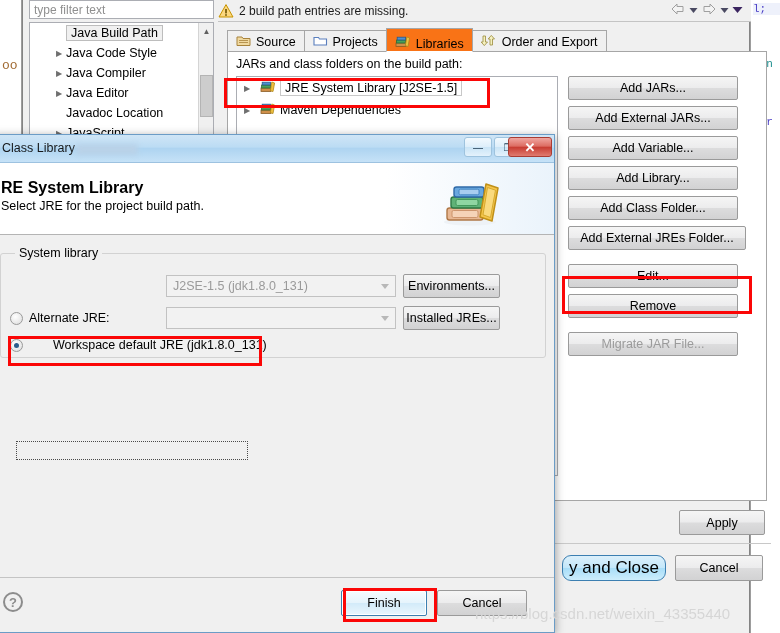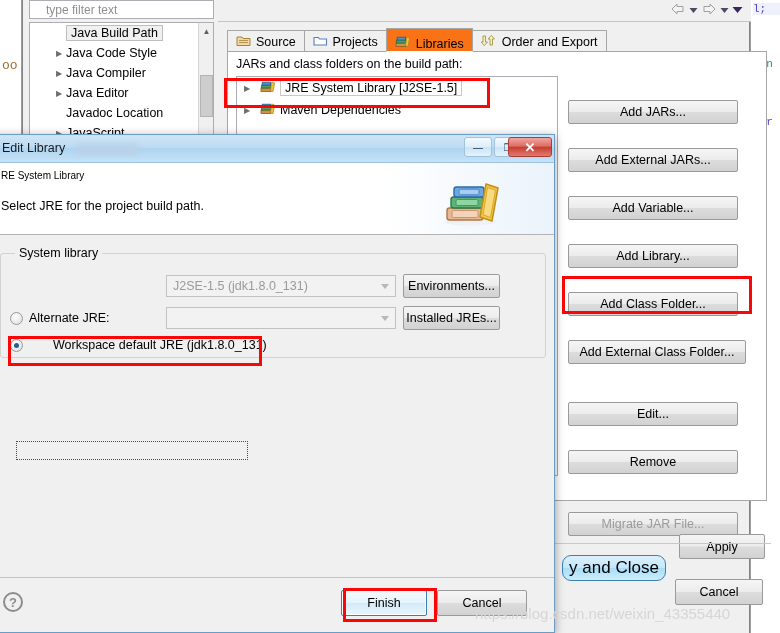--- a/index.html
+++ b/index.html
@@ -39,21 +39,21 @@
   }
 
   
   #prefs-topbar {
     position: absolute; left: 0; top: 0; width: 728px; height: 22px;
     background: #f0f0f0;
   }
   #filter-input {
     position: absolute; left: 6px; top: 0px; width: 185px; height: 19px;
     border: 1px solid #abadb3; background: #fff;
-    font-size: 12px; color: #8f8f8f; padding: 1px 16px; line-height: 16px;
+    font-size: 12px; color: #8f8f8f; padding: 1px 4px; line-height: 16px;
     font-family: "Liberation Sans", sans-serif;
   }
   #right-pane-top {
     position: absolute; left: 195px; top: 0; width: 533px; height: 22px;
     background: #f0f0f0; border-bottom: 1px solid #c4c4c4;
   }
   #warn-row {
     position: absolute; left: 0px; top: 1px; height: 20px;
     display: flex; align-items: center; gap: 5px;
   }
@@ -137,21 +137,21 @@
 
   
   #btn-col {
     position: absolute; left: 340px; top: 24px; width: 192px;
   }
   .eclipse-btn {
     width: 170px; height: 24px; margin-bottom: 6px;
     display: flex; align-items: center; justify-content: center;
     background: linear-gradient(to bottom, #f5f5f5 0%, #ececed 48%, #dcdcdd 52%, #d2d2d3 100%);
     border: 1px solid #9a9a9a; border-radius: 2px;
-    font-size: 12.5px; color: #000; white-space: nowrap; margin-top: 24px;
+    font-size: 12.5px; color: #000; white-space: nowrap;
   }
   .eclipse-btn.disabled { color: #9b9b9b; }
   .eclipse-btn.wide { width: 178px; }
 
   #apply-btn-wrap {
     position: absolute; left: 196px; top: 510px; width: 552px; height: 30px;
   }
   #apply-btn {
     position: absolute; right: 6px; top: 0px; width: 86px; height: 25px;
   }
@@ -207,22 +207,22 @@
     right: 2px; width: 44px;
     background: linear-gradient(to bottom, #f0a6a0 0%, #dd6d63 45%, #c83d33 52%, #e07b70 100%);
     border: 1px solid #a93c33; color: #fff; font-size: 13px; font-weight: bold;
   }
   #dlg-header {
     position: absolute; left: 0; top: 28px; width: 560px; height: 72px;
     background: linear-gradient(to right, #ffffff 70%, #eaf3fb 100%);
     border-bottom: 1px solid #b4b4b4;
   }
   #dlg-head-title {
-    position: absolute; left: 7px; top: 7px;
-    font-size: 10px; font-weight: normal; color: #000;
+    position: absolute; left: 7px; top: 16px;
+    font-size: 16px; font-weight: bold; color: #000;
   }
   #dlg-head-sub {
     position: absolute; left: 7px; top: 36px; font-size: 12.5px; color: #000;
   }
   #books-icon { position: absolute; right: 48px; top: 14px; width: 66px; height: 50px; }
 
   #dlg-body {
     position: absolute; left: 0; top: 100px; width: 560px; height: 333px;
     background: #f0f0f0;
   }
@@ -327,20 +327,30 @@
   <div class="frag" style="top:116px;color:#4b3fc6;">ntr</div>
 </div>
 
 <div id="prefs-window">
 
   <div id="prefs-topbar">
     <div id="filter-input">type filter text</div>
   </div>
 
   <div id="right-pane-top">
+    <div id="warn-row">
+      <span id="warn-icon">
+        <svg width="16" height="16" viewBox="0 0 16 16">
+          <path d="M8 1.6 L15 14 L1 14 Z" fill="#fcd87f" stroke="#c79300" stroke-width="1" stroke-linejoin="round"></path>
+          <rect x="7.2" y="6" width="1.6" height="4.4" fill="#6b5200"></rect>
+          <rect x="7.2" y="11.2" width="1.6" height="1.6" fill="#6b5200"></rect>
+        </svg>
+      </span>
+      <span id="warn-text">2 build path entries are missing.</span>
+    </div>
 
     <div id="nav-icons">
       <span>
         <svg width="16" height="14" viewBox="0 0 16 14">
           <path d="M7 2 L2 7 L7 12 L7 9.5 L13 9.5 L13 4.5 L7 4.5 Z" fill="#f3f3f3" stroke="#9f9f9f" stroke-width="1" stroke-linejoin="round"></path>
         </svg>
       </span>
       <span>
         <svg width="9" height="7" viewBox="0 0 9 7">
             <path d="M0.5 1 L8.5 1 L4.5 6 Z" fill="#4a4a62"></path>
@@ -466,21 +476,21 @@
           <span>Maven Dependencies</span>
         </div>
       </div>
 
       <div id="btn-col">
         <div class="eclipse-btn">Add JARs...</div>
         <div class="eclipse-btn">Add External JARs...</div>
         <div class="eclipse-btn">Add Variable...</div>
         <div class="eclipse-btn">Add Library...</div>
         <div class="eclipse-btn">Add Class Folder...</div>
-        <div class="eclipse-btn wide">Add External Class Folder...</div>
+        <div class="eclipse-btn wide">Add External JREs Folder...</div>
         <div style="height:8px;"></div>
         <div class="eclipse-btn">Edit...</div>
         <div class="eclipse-btn">Remove</div>
         <div style="height:8px;"></div>
         <div class="eclipse-btn disabled">Migrate JAR File...</div>
       </div>
     </div>
   </div>
 
   <div id="apply-btn-wrap">
@@ -489,21 +499,21 @@
   <div id="prefs-sep"></div>
   <div id="prefs-bottom-btns">
     <div id="apply-close-btn">y and Close</div>
     <div class="eclipse-btn" id="cancel-prefs-btn">Cancel</div>
   </div>
 </div>
 
 <div id="edit-library-dialog">
 
   <div id="dlg-titlebar">
-    <div id="dlg-title">Edit Library</div>
+    <div id="dlg-title">Class Library</div>
     <div id="dlg-title-blur"></div>
     <div class="wbtn" id="wbtn-min">—</div>
     <div class="wbtn" id="wbtn-max">❐</div>
     <div class="wbtn" id="wbtn-close">✕</div>
   </div>
 
   <div id="dlg-header">
     <div id="dlg-head-title">RE System Library</div>
     <div id="dlg-head-sub">Select JRE for the project build path.</div>
     <div id="books-icon">

